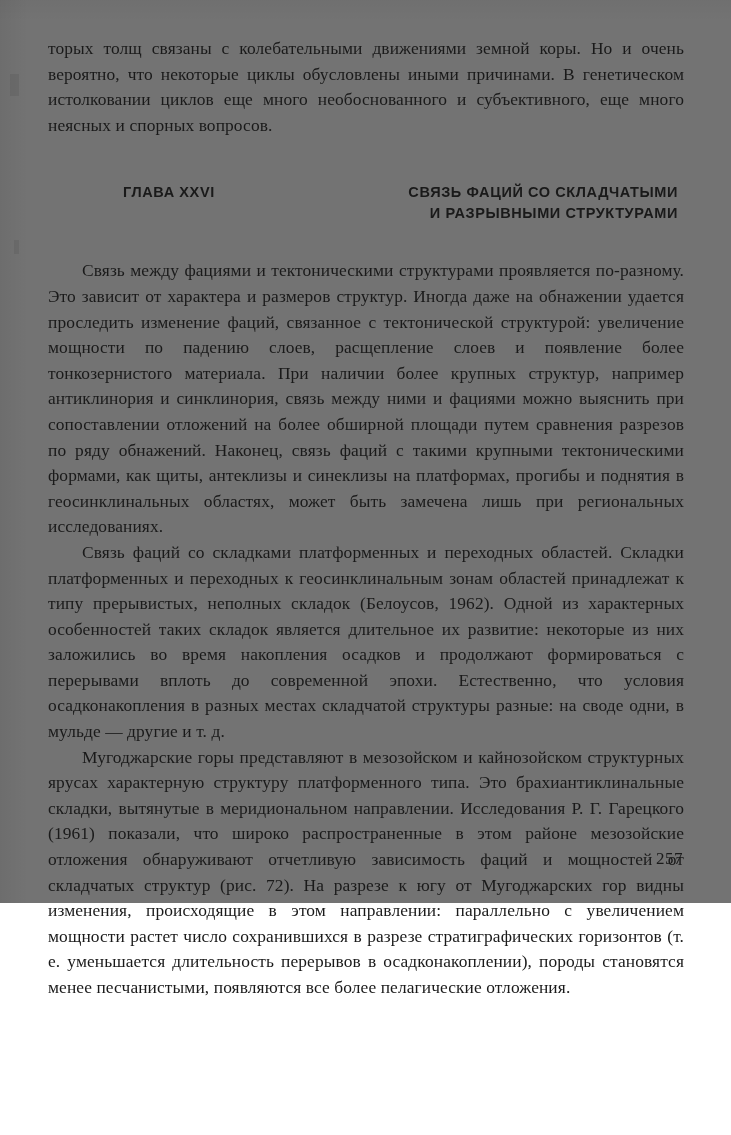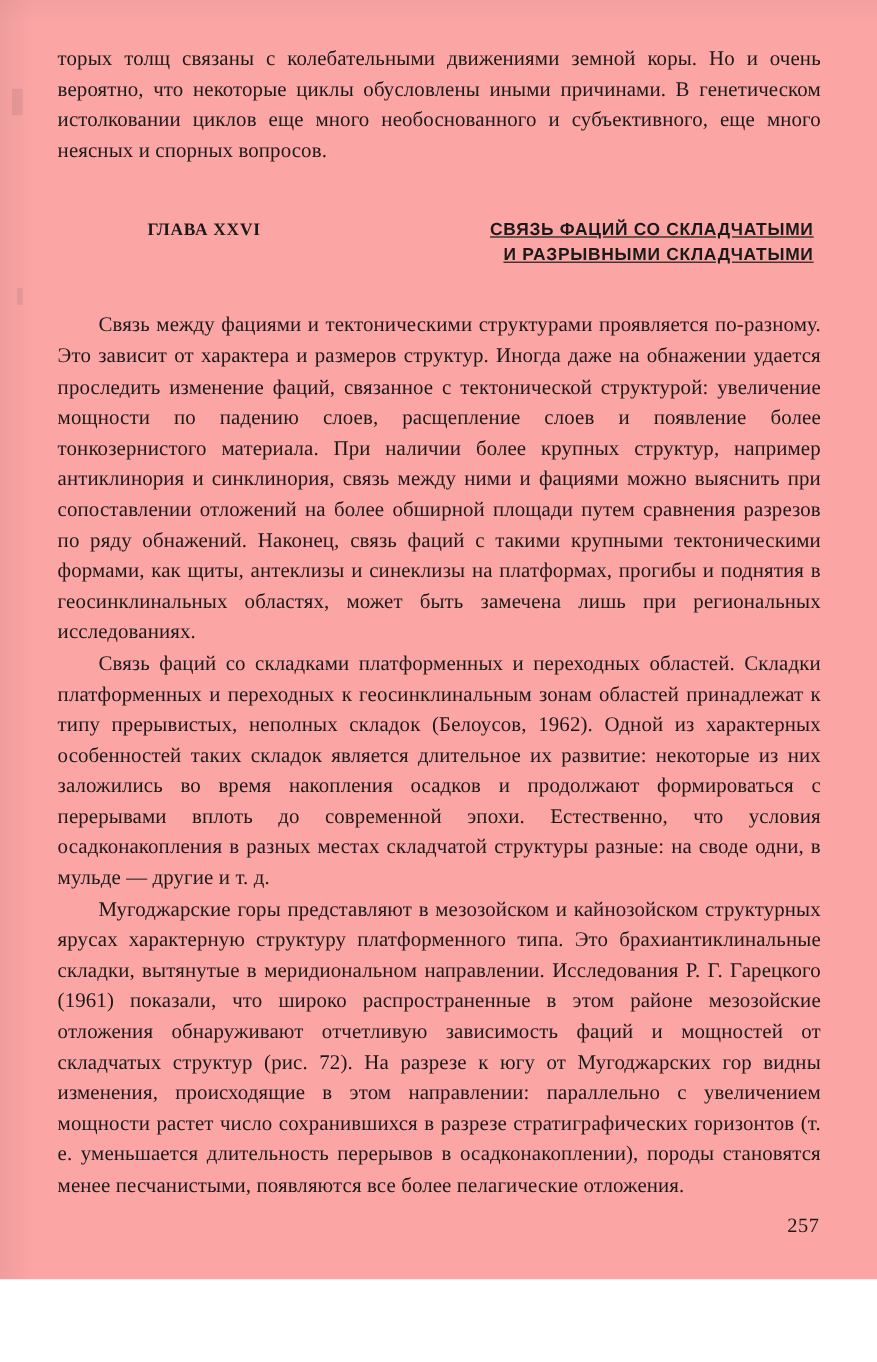--- a/index.html
+++ b/index.html
@@ -13,22 +13,22 @@
     font-family: "Liberation Serif", serif;
     color: #1a1a1a;
     position: relative;
     overflow: hidden;
   }
   .page {
     position: absolute;
     left: 0;
     top: 0;
     width: 731px;
-    height: 1066px;
-    background: #fca5a5;
+    height: 903px;
+    background: #737373;
   }
   
   .page::before {
     content: "";
     position: absolute;
     left: 0; top: 0; right: 0; bottom: 0;
     background:
       linear-gradient(90deg, rgba(0,0,0,0.05) 0px, rgba(0,0,0,0.0) 28px),
       linear-gradient(180deg, rgba(0,0,0,0.03) 0px, rgba(0,0,0,0.0) 22px);
     pointer-events: none;
@@ -51,41 +51,41 @@
   p.indent { text-indent: 34px; }
 
   .chapter-head {
     display: flex;
     align-items: flex-start;
     justify-content: flex-start;
     margin-top: 44px;
     margin-bottom: 34px;
   }
   .chapter-number {
-    font-family: Liberation Serif, serif;
+    font-family: Liberation Sans, sans-serif;
     font-weight: bold;
     font-size: 14.5px;
     letter-spacing: 0.6px;
     width: 200px;
     padding-top: 2px;
     padding-left: 75px;
     box-sizing: border-box;
     white-space: nowrap;
   }
   .chapter-title {
     font-family: "Liberation Sans", sans-serif;
     font-weight: bold;
     font-size: 14.5px;
     letter-spacing: 0.6px;
     line-height: 21px;
     text-align: right;
     flex: 1;
     padding-right: 6px;
   }
-  .chapter-title div { white-space: nowrap; text-decoration: underline; }
+  .chapter-title div { white-space: nowrap; }
 
   .bold-lead { font-weight: normal; }
 
   .page-number {
     position: absolute;
     right: 48px;
     bottom: 34px;
     font-size: 17px;
     font-family: "Liberation Serif", serif;
     letter-spacing: 0.5px;
@@ -109,21 +109,21 @@
   <div class="edge-mark m2"></div>
 
   <div class="text-column">
 
     <p class="no-indent">торых толщ связаны с колебательными движениями земной ко­ры. Но и очень вероятно, что некоторые циклы обусловлены ины­ми причинами. В генетическом истолковании циклов еще много необоснованного и субъективного, еще много неясных и спорных вопросов.</p>
 
     <div class="chapter-head">
       <div class="chapter-number">ГЛАВА XXVI</div>
       <div class="chapter-title">
         <div>СВЯЗЬ ФАЦИЙ СО СКЛАДЧАТЫМИ</div>
-        <div>И РАЗРЫВНЫМИ СКЛАДЧАТЫМИ</div>
+        <div>И РАЗРЫВНЫМИ СТРУКТУРАМИ</div>
       </div>
     </div>
 
     <p class="indent">Связь между фациями и тектоническими структурами проявляется по-разному. Это зависит от характера и размеров структур. Иногда даже на обнажении удается проследить изме­нение фаций, связанное с тектонической структурой: увеличение мощности по падению слоев, расщепление слоев и появление более тонкозернистого материала. При наличии более крупных структур, например антиклинория и синклинория, связь между ними и фациями можно выяснить при сопоставлении отложений на более обширной площади путем сравнения разрезов по ряду обнажений. Наконец, связь фаций с такими крупными тектони­ческими формами, как щиты, антеклизы и синеклизы на плат­формах, прогибы и поднятия в геосинклинальных областях, мо­жет быть замечена лишь при региональных исследованиях.</p>
 
     <p class="indent"><span class="bold-lead">Связь фаций со складками платформенных и переходных об­ластей.</span><span> Складки платформенных и переходных к геосинклиналь­ным зонам областей принадлежат к типу прерывистых, неполных складок (Белоусов, 1962). Одной из характерных особенностей таких складок является длительное их развитие: некоторые из них заложились во время накопления осадков и продолжают фор­мироваться с перерывами вплоть до современной эпохи. Естест­венно, что условия осадконакопления в разных местах складча­той структуры разные: на своде одни, в мульде — другие и т. д.</span></p>
 
     <p class="indent">Мугоджарские горы представляют в мезозойском и кайнозой­ском структурных ярусах характерную структуру платформен­ного типа. Это брахиантиклинальные складки, вытянутые в ме­ридиональном направлении. Исследования Р. Г. Гарецкого (1961) показали, что широко распространенные в этом районе мезозойские отложения обнаруживают отчетливую зависимость фаций и мощностей от складчатых структур (рис. 72). На раз­резе к югу от Мугоджарских гор видны изменения, происходя­щие в этом направлении: параллельно с увеличением мощности растет число сохранившихся в разрезе стратиграфических го­ризонтов (т. е. уменьшается длительность перерывов в осадко­накоплении), породы становятся менее песчанистыми, появляют­ся все более пелагические отложения.</p>
 
 

